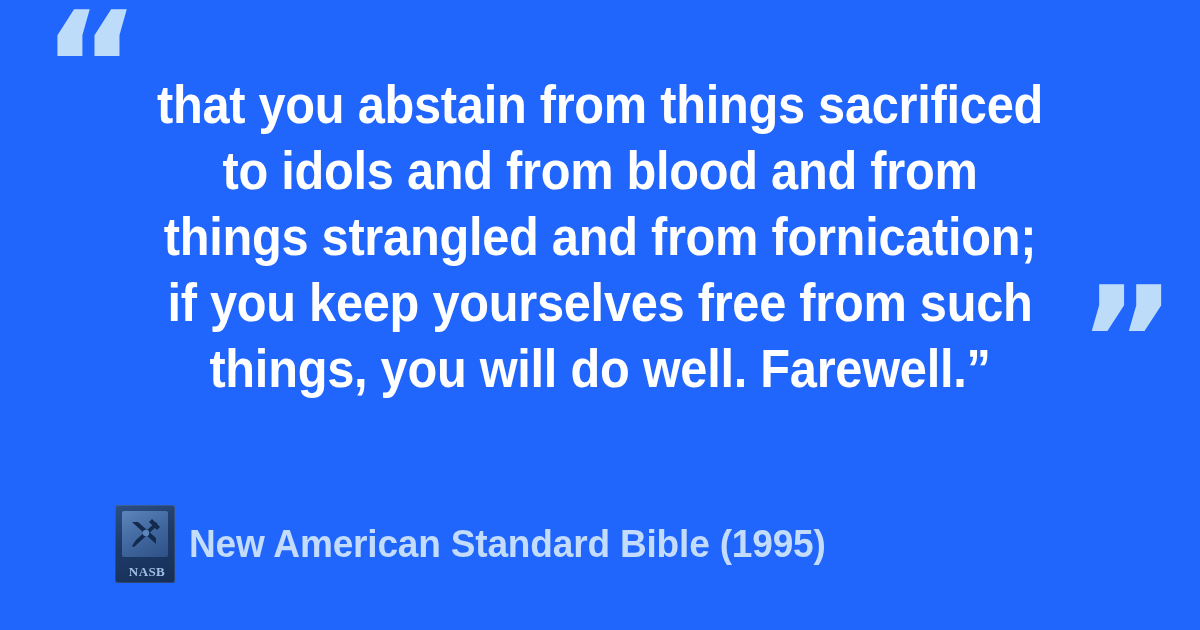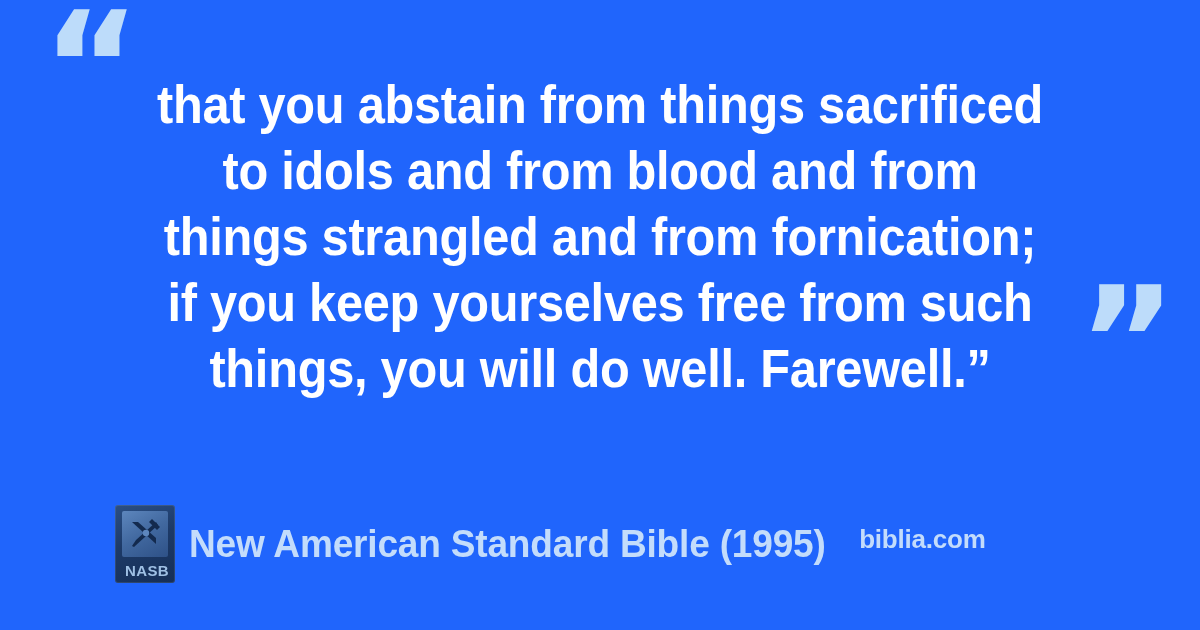--- a/index.html
+++ b/index.html
@@ -117,23 +117,23 @@
     left: 0;
     top: 0;
   }
 
   #nasb-logo .logo-wordmark {
     position: absolute;
     left: 4px;
     right: 0;
     bottom: 5px;
     text-align: center;
-    font-family: Liberation Sans, sans-serif;
-    font-weight: 700;
-    font-size: 15px;
+    font-family: Liberation Serif, serif;
+    font-weight: 700;
+    font-size: 13px;
     letter-spacing: 0.4px;
     color: #9fc0e4;
     line-height: 1;
   }
 
   #attribution-text {
     display: flex;
     flex-direction: row;
     justify-content: center;
   }
@@ -191,18 +191,17 @@
           <path d="M34 11 L14 29 L10 35 L12 36 L36 14 Z" fill="#132a4e"></path>
           <path d="M30 8 L38 16 L35 19 L27 11 Z" fill="#132a4e"></path>
           <circle cx="24" cy="22" r="3.2" fill="#5d86bd"></circle>
         </svg>
       </div>
       <div class="logo-wordmark">NASB</div>
     </div>
 
     <div id="attribution-text">
       <div id="source-name">New American Standard Bible (1995)</div>
-      <div id="source-url">biblia.com</div>
     </div>
 
   </div>
 
 </div>
 
 </body></html>

